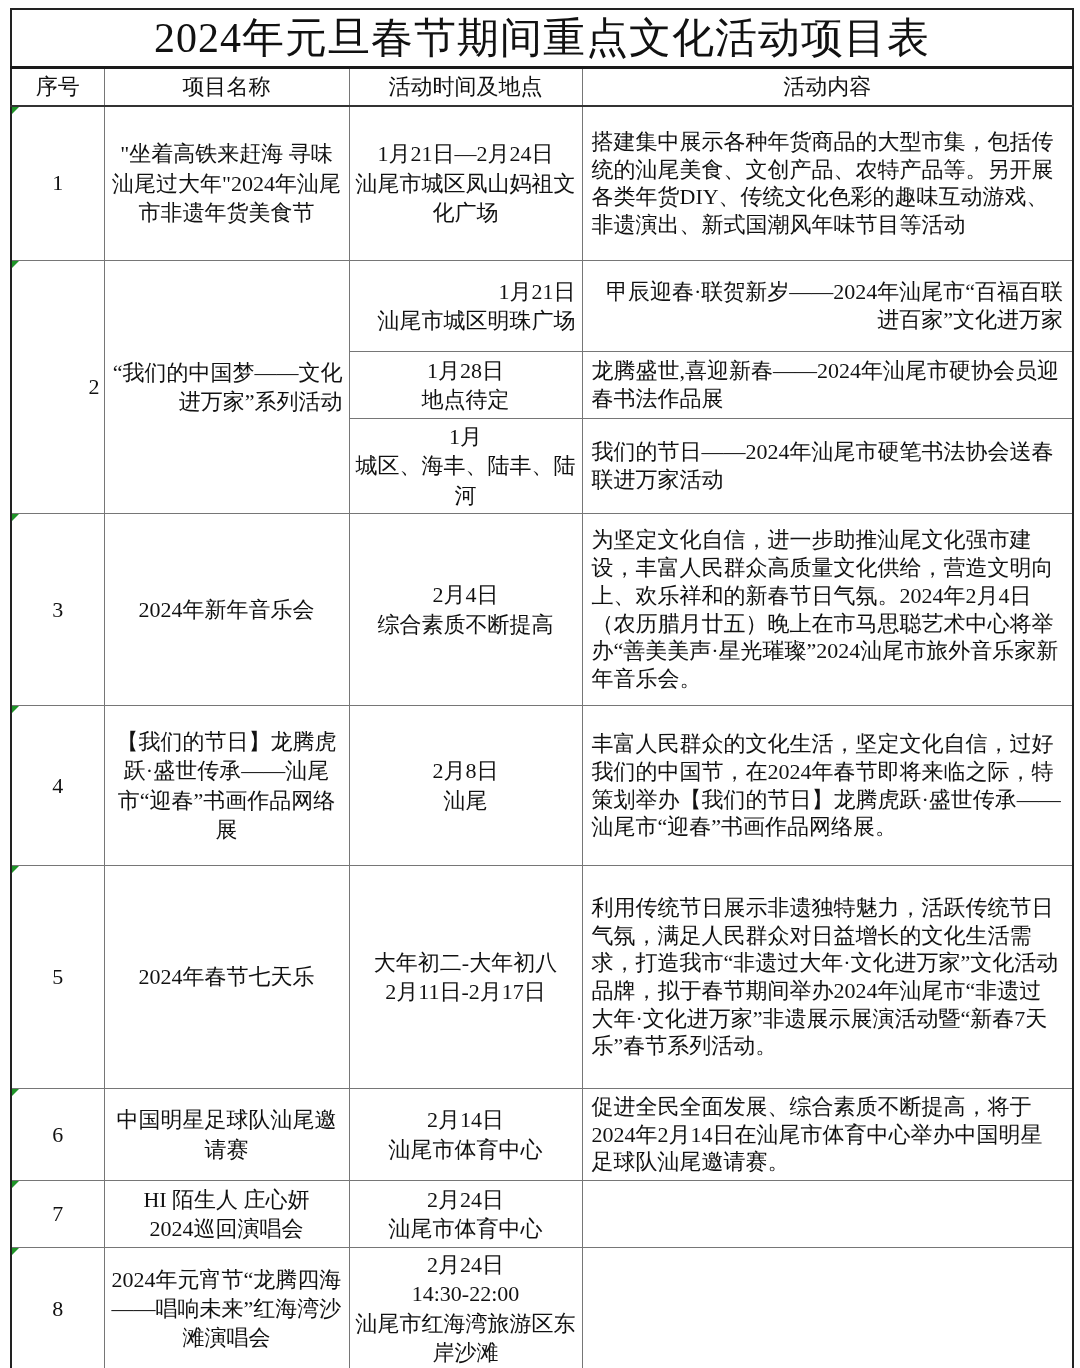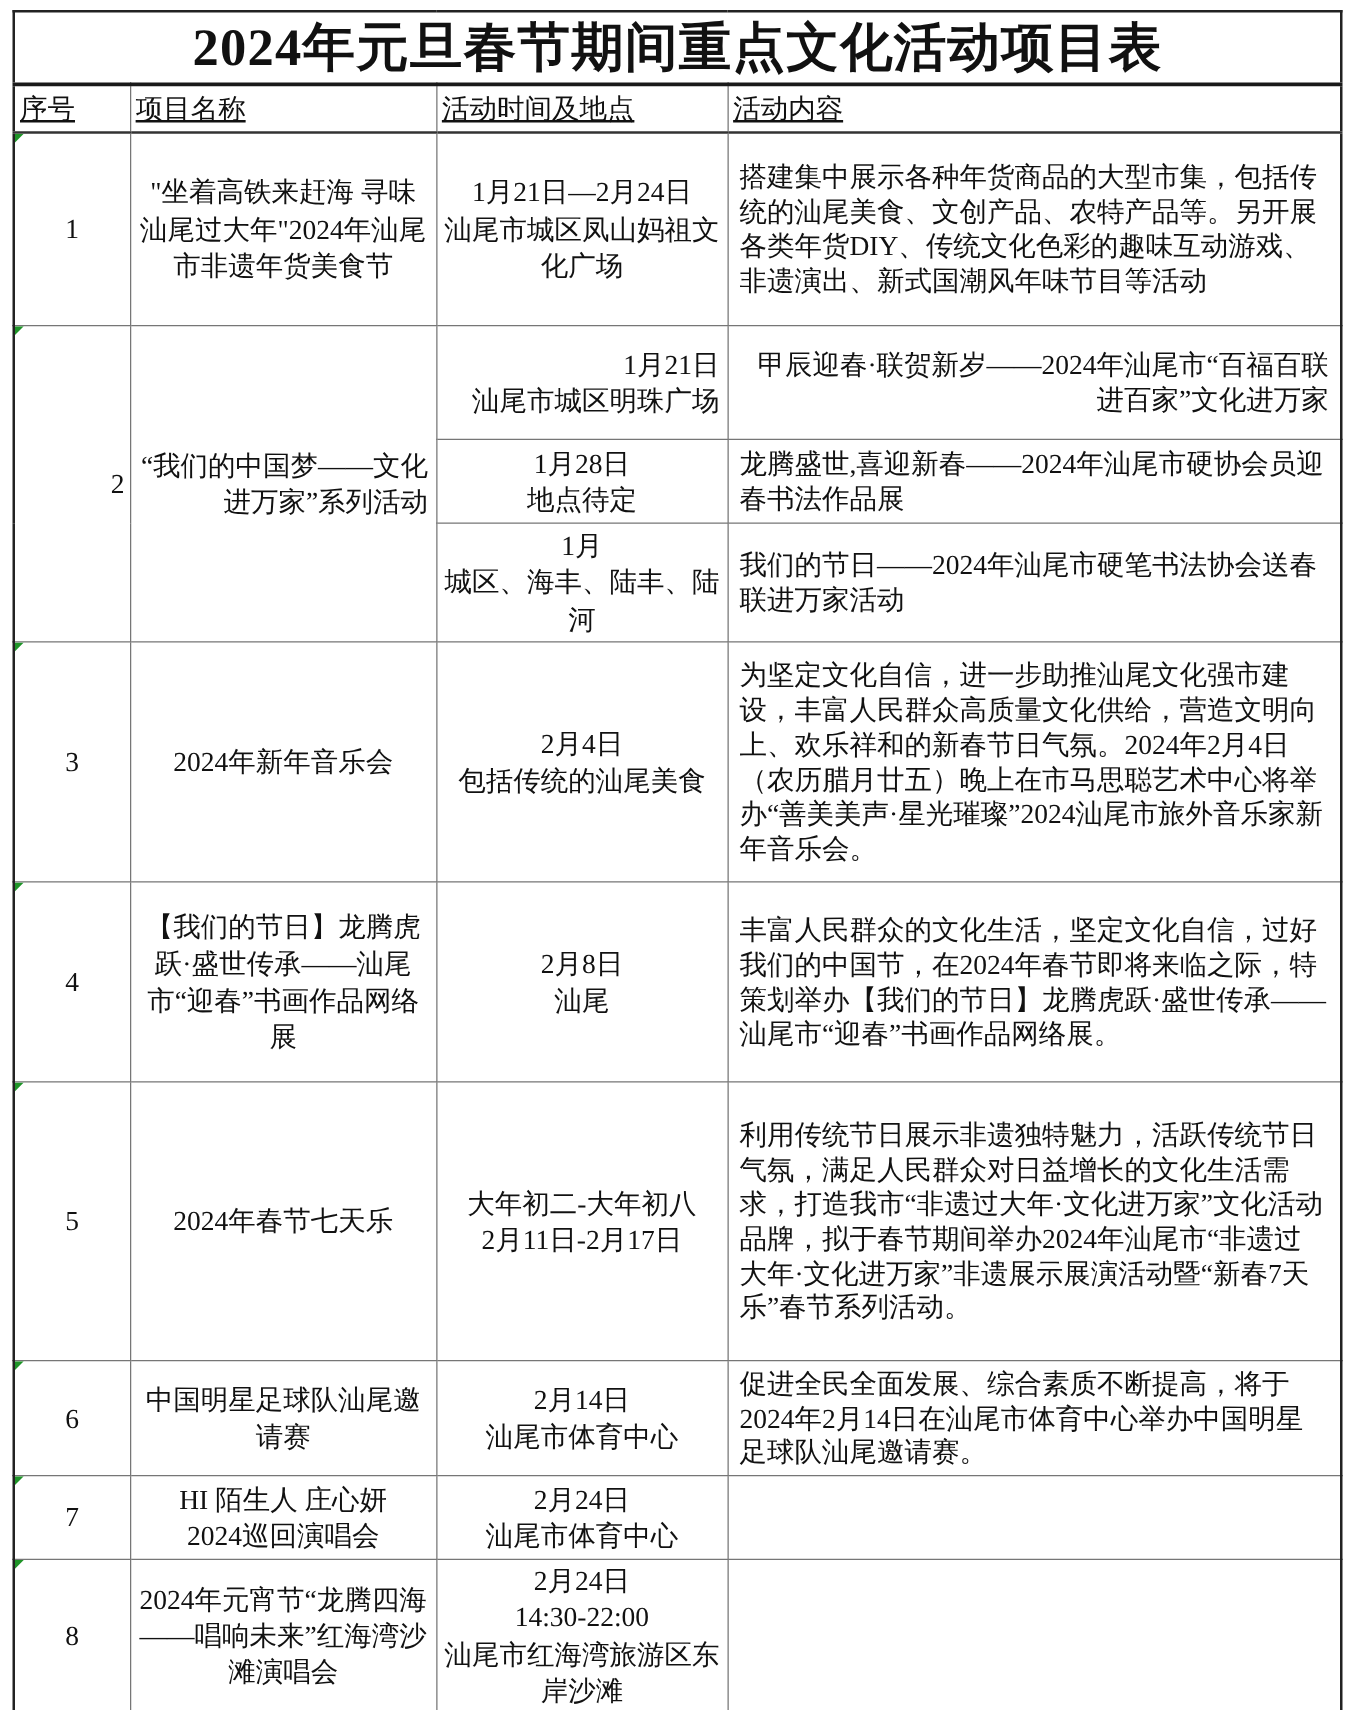--- a/index.html
+++ b/index.html
@@ -6,24 +6,24 @@
   body{width:1080px;height:1368px;position:relative;
        font-family:"Liberation Serif","DejaVu Serif",serif;color:#111;}
   table.doc{position:absolute;left:10px;top:8px;width:1062px;
        border-collapse:collapse;table-layout:fixed;
        border:2.5px solid #222;background:#fff;}
   td{border:1.5px solid #767676;vertical-align:middle;
      overflow:hidden;box-sizing:border-box;}
   col.c1{width:93px;}  col.c2{width:245px;}
   col.c3{width:233px;} col.c4{width:491px;}
 
-  .title-cell{height:49px;text-align:center;font-size:42px;font-weight:bold;
+  .title-cell{height:49px;text-align:center;font-size:42px;font-weight:normal;
       letter-spacing:1px;border-bottom:3px solid #1a1a1a;padding:0 4px;}
-  .header-row td{height:38px;text-align:left;font-size:22px;
-      border-bottom:2.5px solid #333;padding:0 4px;text-decoration:underline;}
+  .header-row td{height:38px;text-align:center;font-size:22px;
+      border-bottom:2.5px solid #333;padding:0 4px;}
 
   .no-cell{position:relative;text-align:center;font-size:22px;padding:2px 4px;}
   .name-cell,.time-cell{text-align:center;font-size:22px;line-height:1.33;
       white-space:pre-line;padding:2px 6px;}
   .content-cell{text-align:left;font-size:22px;line-height:1.26;
       padding:3px 9px 3px 9px;font-family:Liberation Serif, serif;}
 
   .flag{position:absolute;top:0;left:0;width:0;height:0;
       border-top:7px solid #1f9428;border-right:7px solid transparent;}
 
@@ -88,21 +88,21 @@
     <td class="content-cell">我们的节日——2024年汕尾市硬笔书法协会送春联进万家活动</td>
   </tr>
 
   <tr class="rh192">
     <td class="no-cell">
       <i class="flag"></i>
       <span>3</span>
     </td>
     <td class="name-cell">2024年新年音乐会</td>
     <td class="time-cell">2月4日
-包括传统的汕尾美食</td>
+综合素质不断提高</td>
     <td class="content-cell">为坚定文化自信，进一步助推汕尾文化强市建设，丰富人民群众高质量文化供给，营造文明向上、欢乐祥和的新春节日气氛。2024年2月4日（农历腊月廿五）晚上在市马思聪艺术中心将举办“善美美声·星光璀璨”2024汕尾市旅外音乐家新年音乐会。</td>
   </tr>
 
   <tr class="rh160">
     <td class="no-cell">
       <i class="flag"></i>
       <span>4</span>
     </td>
     <td class="name-cell">【我们的节日】龙腾虎跃·盛世传承——汕尾市“迎春”书画作品网络展</td>
     <td class="time-cell">2月8日

